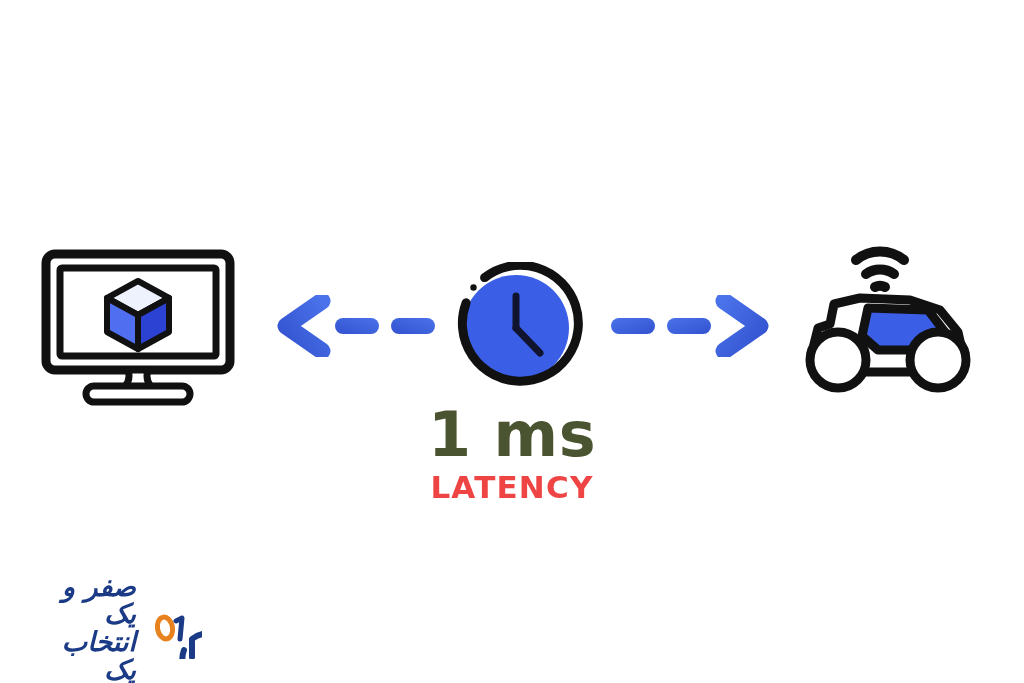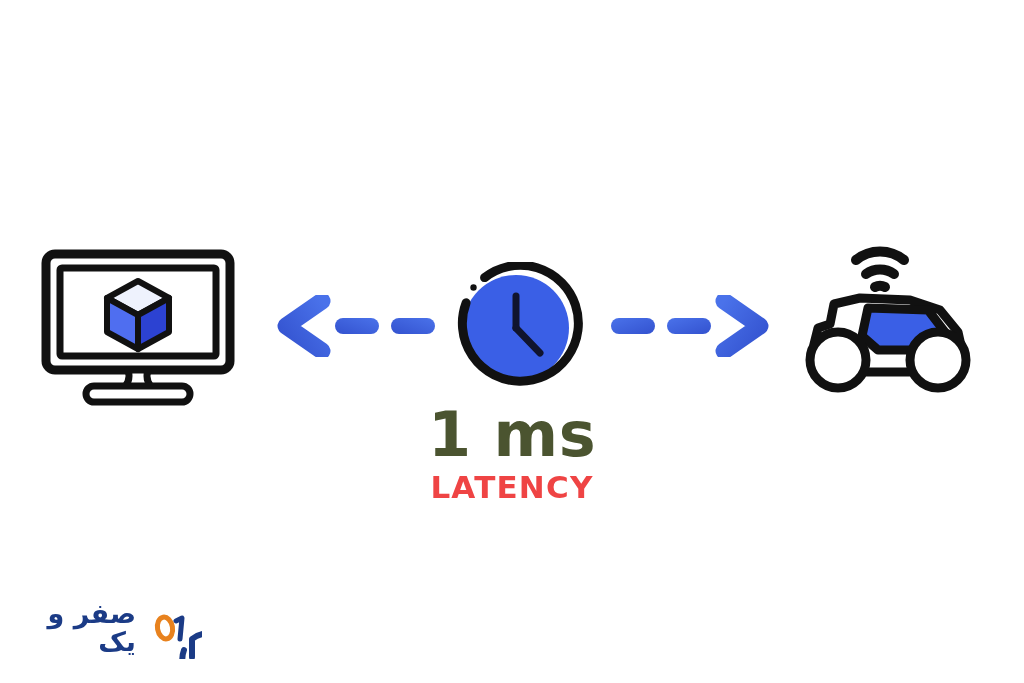--- a/index.html
+++ b/index.html
@@ -93,20 +93,21 @@
     position: absolute;
     left: 22px;
     top: 592px;
     width: 180px;
     height: 72px;
     display: flex;
     flex-direction: row-reverse;
     align-items: center;
     justify-content: flex-end;
     gap: 4px;
+    font-style: italic;
   }
   #brand-mark { width: 62px; height: 62px; flex: 0 0 auto; }
   #brand-mark svg { display: block; width: 100%; height: 100%; }
   #brand-wordmark {
     direction: rtl;
     text-align: right;
     color: #1b3b86;
     font-family: "DejaVu Sans", sans-serif;
     line-height: 1.02;
     user-select: none;
@@ -240,16 +241,17 @@
         <path d="M 44 53 A 25 25 0 1 0 52 42 L 52 60" fill="none" stroke="#1b3b86" stroke-width="6" stroke-linecap="round" stroke-linejoin="round"></path>
 
         <ellipse cx="25" cy="31" rx="7.5" ry="11" fill="none" stroke="#e8821e" stroke-width="5" transform="rotate(-10 25 31)"></ellipse>
 
         <path d="M36 24 L42 21 L40 42" fill="none" stroke="#1b3b86" stroke-width="5" stroke-linecap="round" stroke-linejoin="round"></path>
       </svg>
     </div>
 
     <div id="brand-wordmark">
       <span id="brand-line-1">صفر و یک</span>
+      <span id="brand-line-2">انتخاب یک</span>
     </div>
   </div>
 
 </div>
 
 </body></html>

